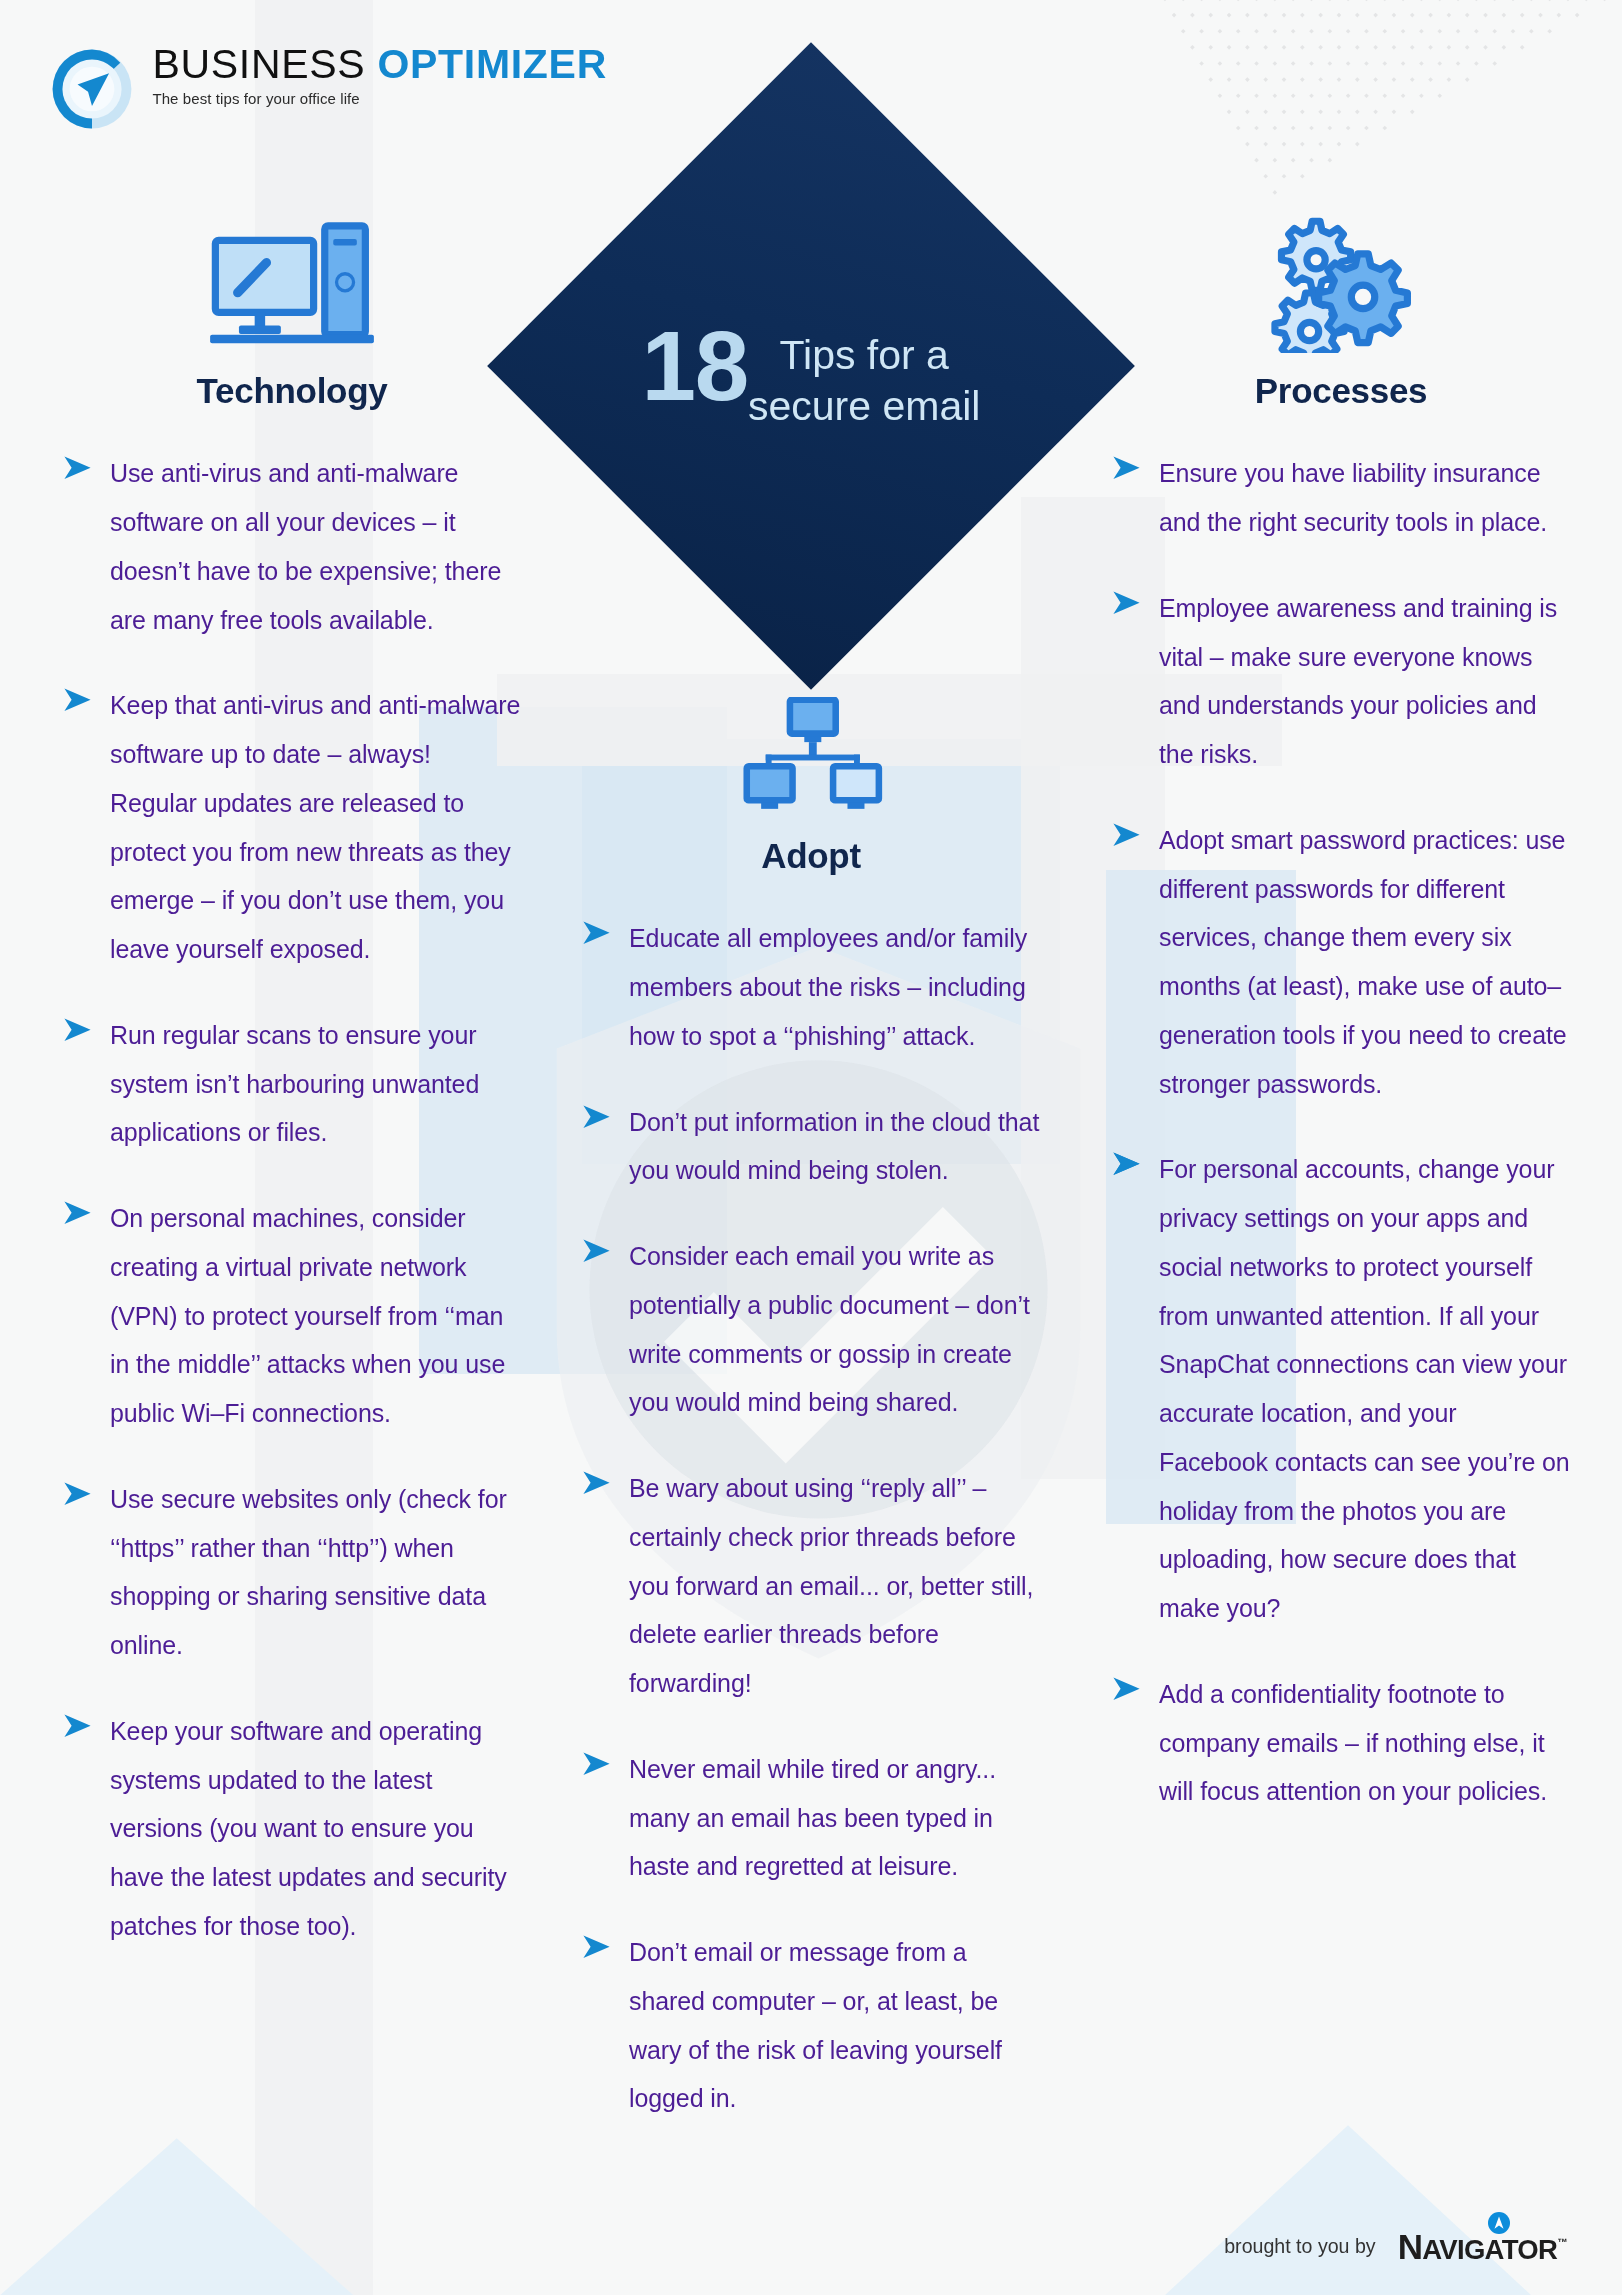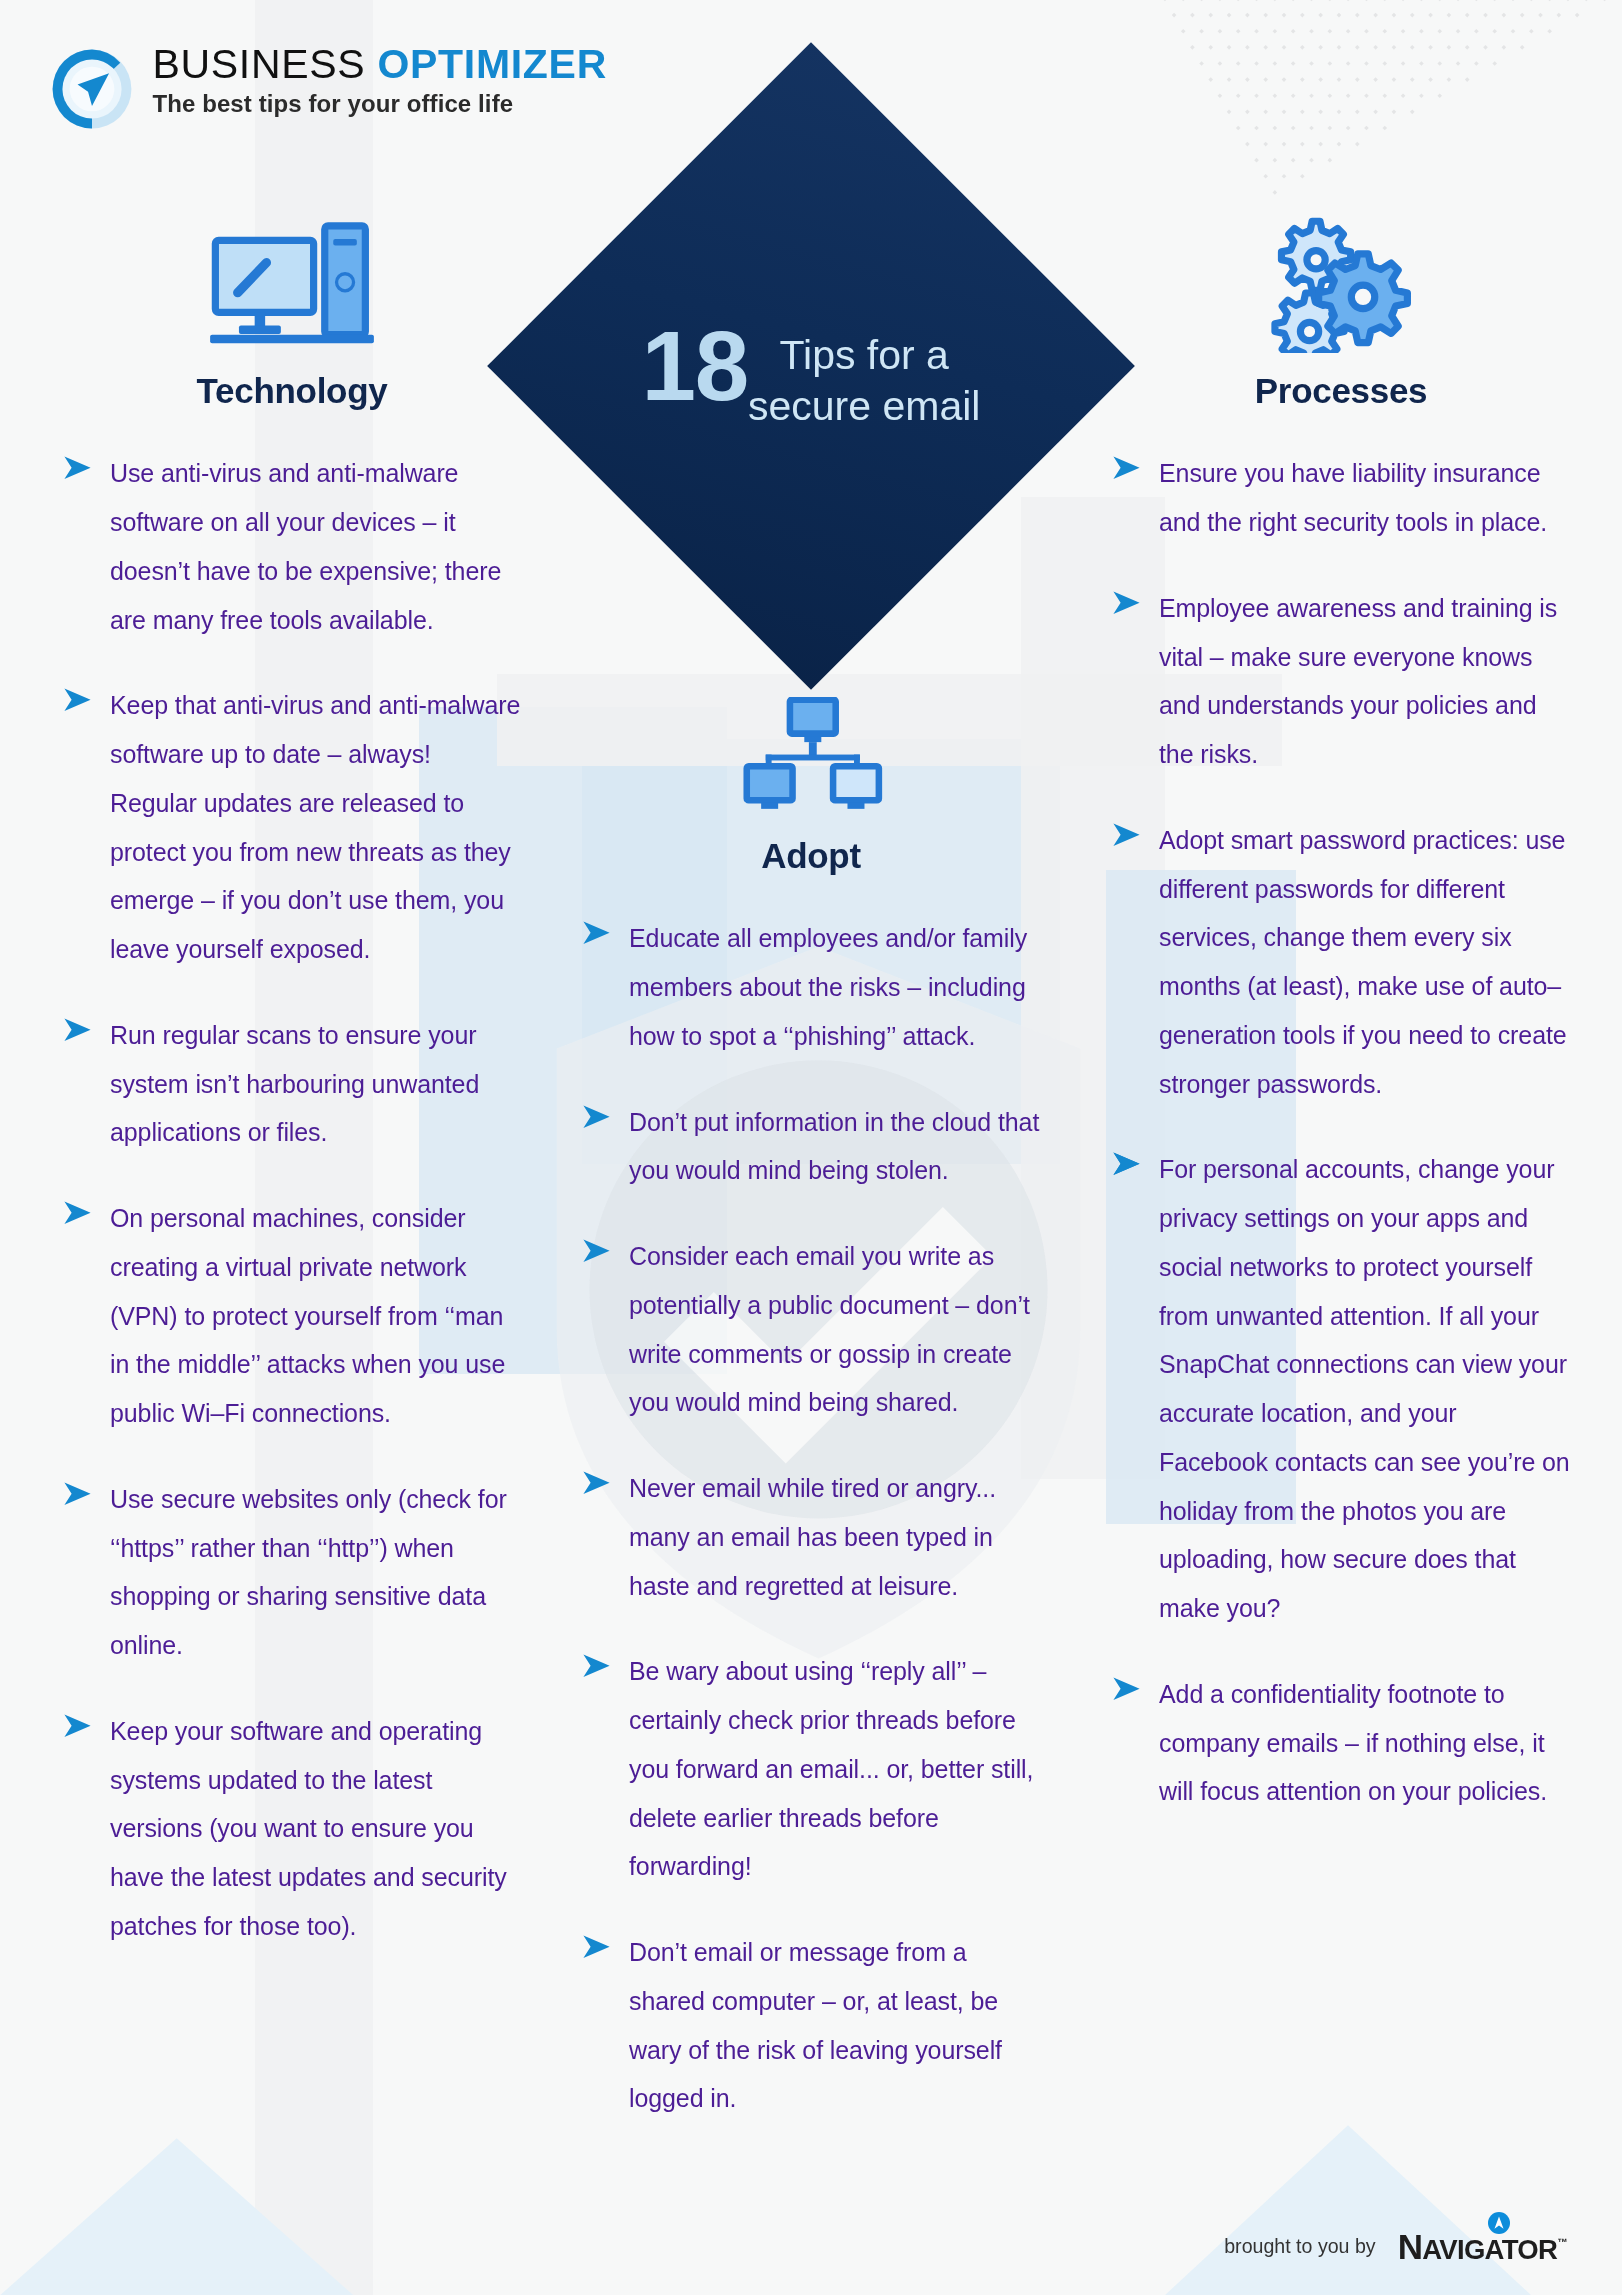--- a/index.html
+++ b/index.html
@@ -60,23 +60,23 @@
   .logo-title {
     font-size: 41px;
     letter-spacing: 0.7px;
     font-weight: 300;
     line-height: 1.05;
     color: #111;
     white-space: nowrap;
   }
   .logo-title .accent { color: #1488cf; font-weight: 700; }
   .logo-tagline {
-    font-size: 24px;
+    font-size: 15px;
     color: #2b2b2b;
-    font-weight: 700;
+    font-weight: 400;
     margin-top: 3.9px;
     letter-spacing: 0.1px;
   }
 
   
   .diamond-wrap {
     position: absolute;
     left: 484px; top: 39px;
     width: 654px; height: 654px;
   }
@@ -499,27 +499,27 @@
       <div class="bullet">
         <svg class="bullet-arrow" viewBox="0 0 44 42">
             <polygon points="2,4 42,21 2,38 13,21" fill="#1488cf"></polygon>
           </svg>
         <div class="bullet-text">Consider each email you write as potentially a public document – don’t write comments or gossip in create you would mind being shared.</div>
       </div>
       <div class="bullet">
         <svg class="bullet-arrow" viewBox="0 0 44 42">
             <polygon points="2,4 42,21 2,38 13,21" fill="#1488cf"></polygon>
           </svg>
+        <div class="bullet-text">Be wary about using ‘‘reply all’’ – certainly check prior threads before you forward an email... or, better still, delete earlier threads before forwarding!</div>
+      </div>
+      <div class="bullet">
+        <svg class="bullet-arrow" viewBox="0 0 44 42">
+            <polygon points="2,4 42,21 2,38 13,21" fill="#1488cf"></polygon>
+          </svg>
         <div class="bullet-text">Never email while tired or angry... many an email has been typed in haste and regretted at leisure.</div>
-      </div>
-      <div class="bullet">
-        <svg class="bullet-arrow" viewBox="0 0 44 42">
-            <polygon points="2,4 42,21 2,38 13,21" fill="#1488cf"></polygon>
-          </svg>
-        <div class="bullet-text">Be wary about using ‘‘reply all’’ – certainly check prior threads before you forward an email... or, better still, delete earlier threads before forwarding!</div>
       </div>
       <div class="bullet">
         <svg class="bullet-arrow" viewBox="0 0 44 42">
             <polygon points="2,4 42,21 2,38 13,21" fill="#1488cf"></polygon>
           </svg>
         <div class="bullet-text">Don’t email or message from a shared computer – or, at least, be wary of the risk of leaving yourself logged in.</div>
       </div>
     </div>
   </div>
 

